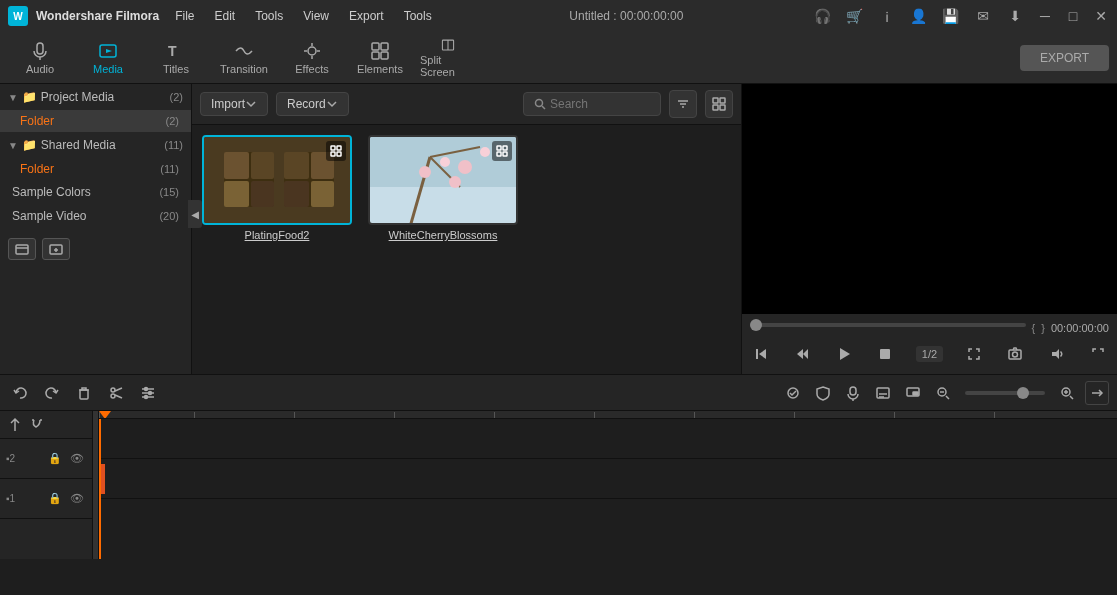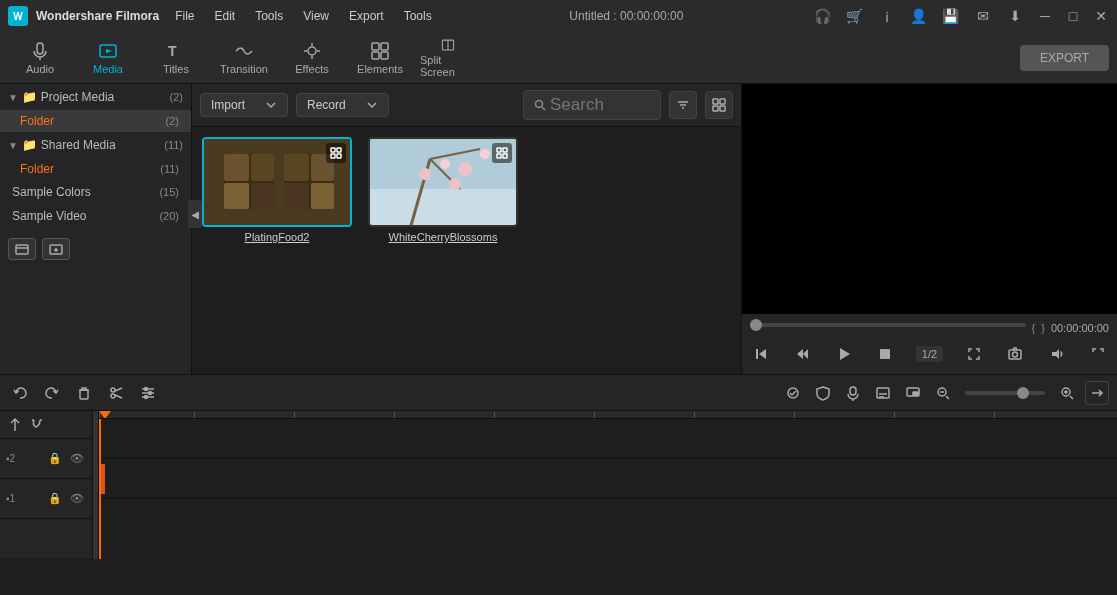--- a/index.html
+++ b/index.html
@@ -31,24 +31,24 @@
     .folder-row.active { background: #3a3a3a; color: #fff; }
     .folder-row .folder-name { color: #f97316; }
     .folder-row .count { color: #888; font-size: 11px; }
     .simple-row { padding: 5px 12px; cursor: pointer; color: #bbb; display: flex; justify-content: space-between; align-items: center; }
     .panel-bottom-btns { display: flex; gap: 6px; padding: 6px 8px; margin-top: 4px; }
     .panel-bottom-btn { width: 28px; height: 22px; border: 1px solid #555; background: #333; border-radius: 3px; cursor: pointer; display: flex; align-items: center; justify-content: center; color: #aaa; font-size: 12px; }
 
     
     .content-area { flex: 1; background: #1e1e1e; display: flex; flex-direction: column; overflow: hidden; }
     .content-toolbar { display: flex; align-items: center; padding: 6px 8px; gap: 8px; background: #252525; border-bottom: 1px solid #111; }
-    .dropdown-btn { display: flex; align-items: center; gap: 20px; padding: 4px 10px; background: #333; border: 1px solid #444; border-radius: 4px; cursor: pointer; color: #ccc; font-size: 12px; }
+    .dropdown-btn { display: flex; align-items: center; gap: 0; padding: 4px 10px; background: #333; border: 1px solid #444; border-radius: 4px; cursor: pointer; color: #ccc; font-size: 12px; }
     .dropdown-btn svg { width: 12px; height: 12px; }
     .search-box { display: flex; align-items: center; gap: 4px; padding: 4px 10px; background: #333; border: 1px solid #444; border-radius: 4px; margin-left: auto; }
-    .search-box input { background: transparent; border: none; color: #eab308; font-size: 17px; outline: none; width: 100px; }
+    .search-box input { background: transparent; border: none; color: #eab308; font-size: 12px; outline: none; width: 100px; }
     .filter-btn { width: 28px; height: 28px; display: flex; align-items: center; justify-content: center; cursor: pointer; color: #aaa; border: 1px solid #444; border-radius: 4px; background: #333; }
     .grid-btn { width: 28px; height: 28px; display: flex; align-items: center; justify-content: center; cursor: pointer; color: #aaa; border: 1px solid #444; border-radius: 4px; background: #333; }
 
     .media-grid { display: flex; flex-wrap: wrap; gap: 16px; padding: 10px; align-content: flex-start; overflow-y: auto; flex: 1; text-decoration: underline; }
     .media-item { display: flex; flex-direction: column; align-items: center; cursor: pointer; width: 150px; }
     .media-thumb { width: 150px; height: 90px; border-radius: 4px; border: 2px solid transparent; position: relative; overflow: hidden; background: #333; }
     .media-thumb.selected { border-color: #00b4d8; }
     .thumb-overlay { position: absolute; top: 4px; right: 4px; width: 20px; height: 20px; background: rgba(0,0,0,0.5); border-radius: 3px; display: flex; align-items: center; justify-content: center; }
     .media-label { margin-top: 4px; font-size: 11px; color: #ccc; text-align: center; }
 

